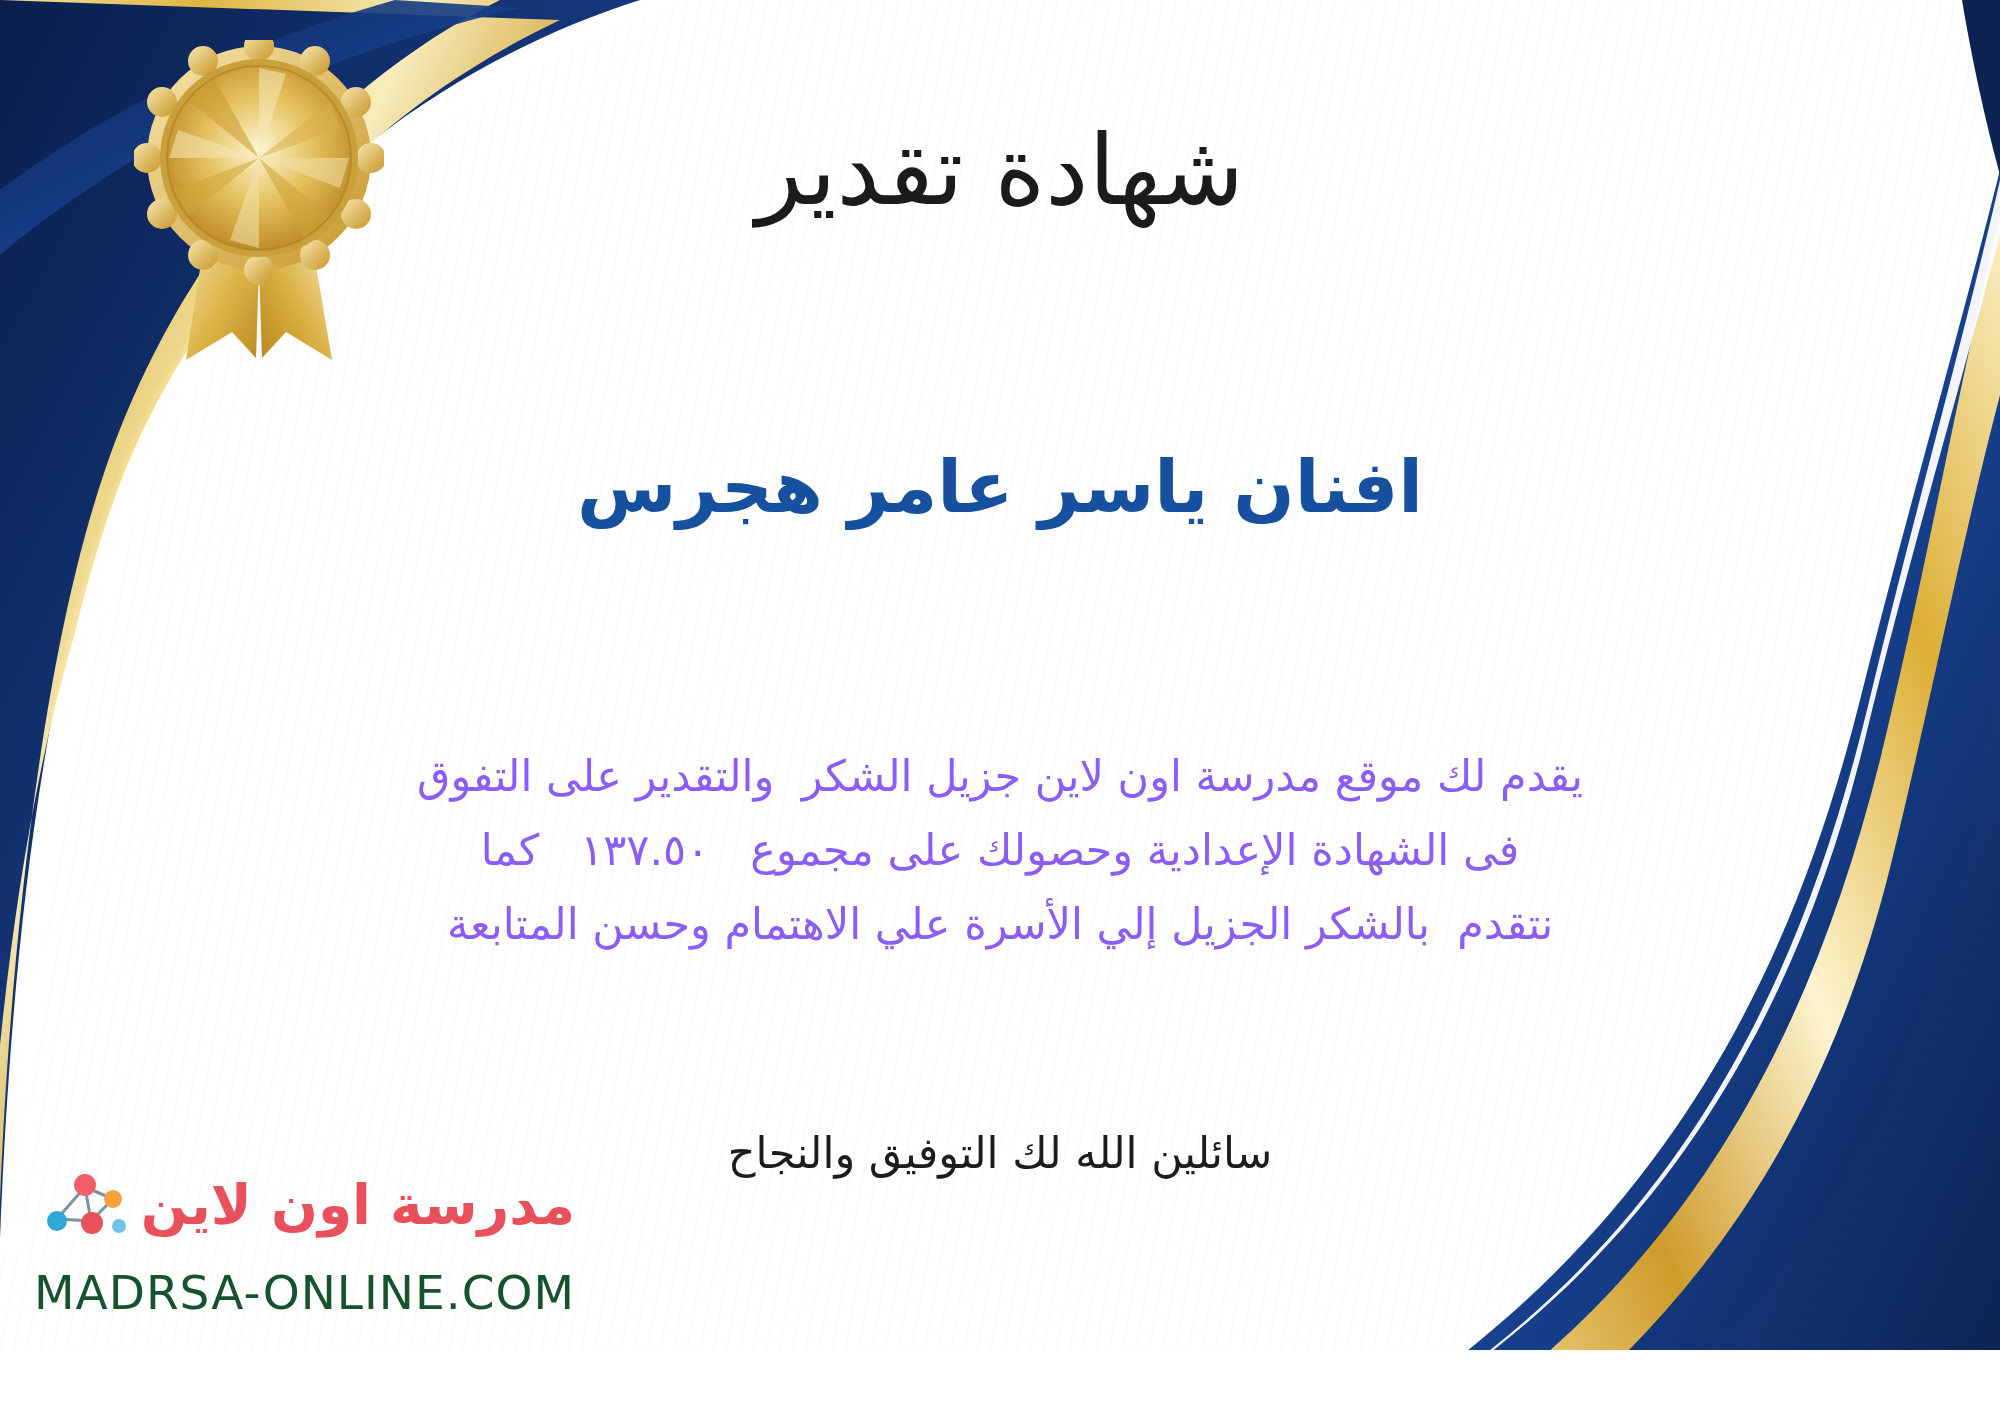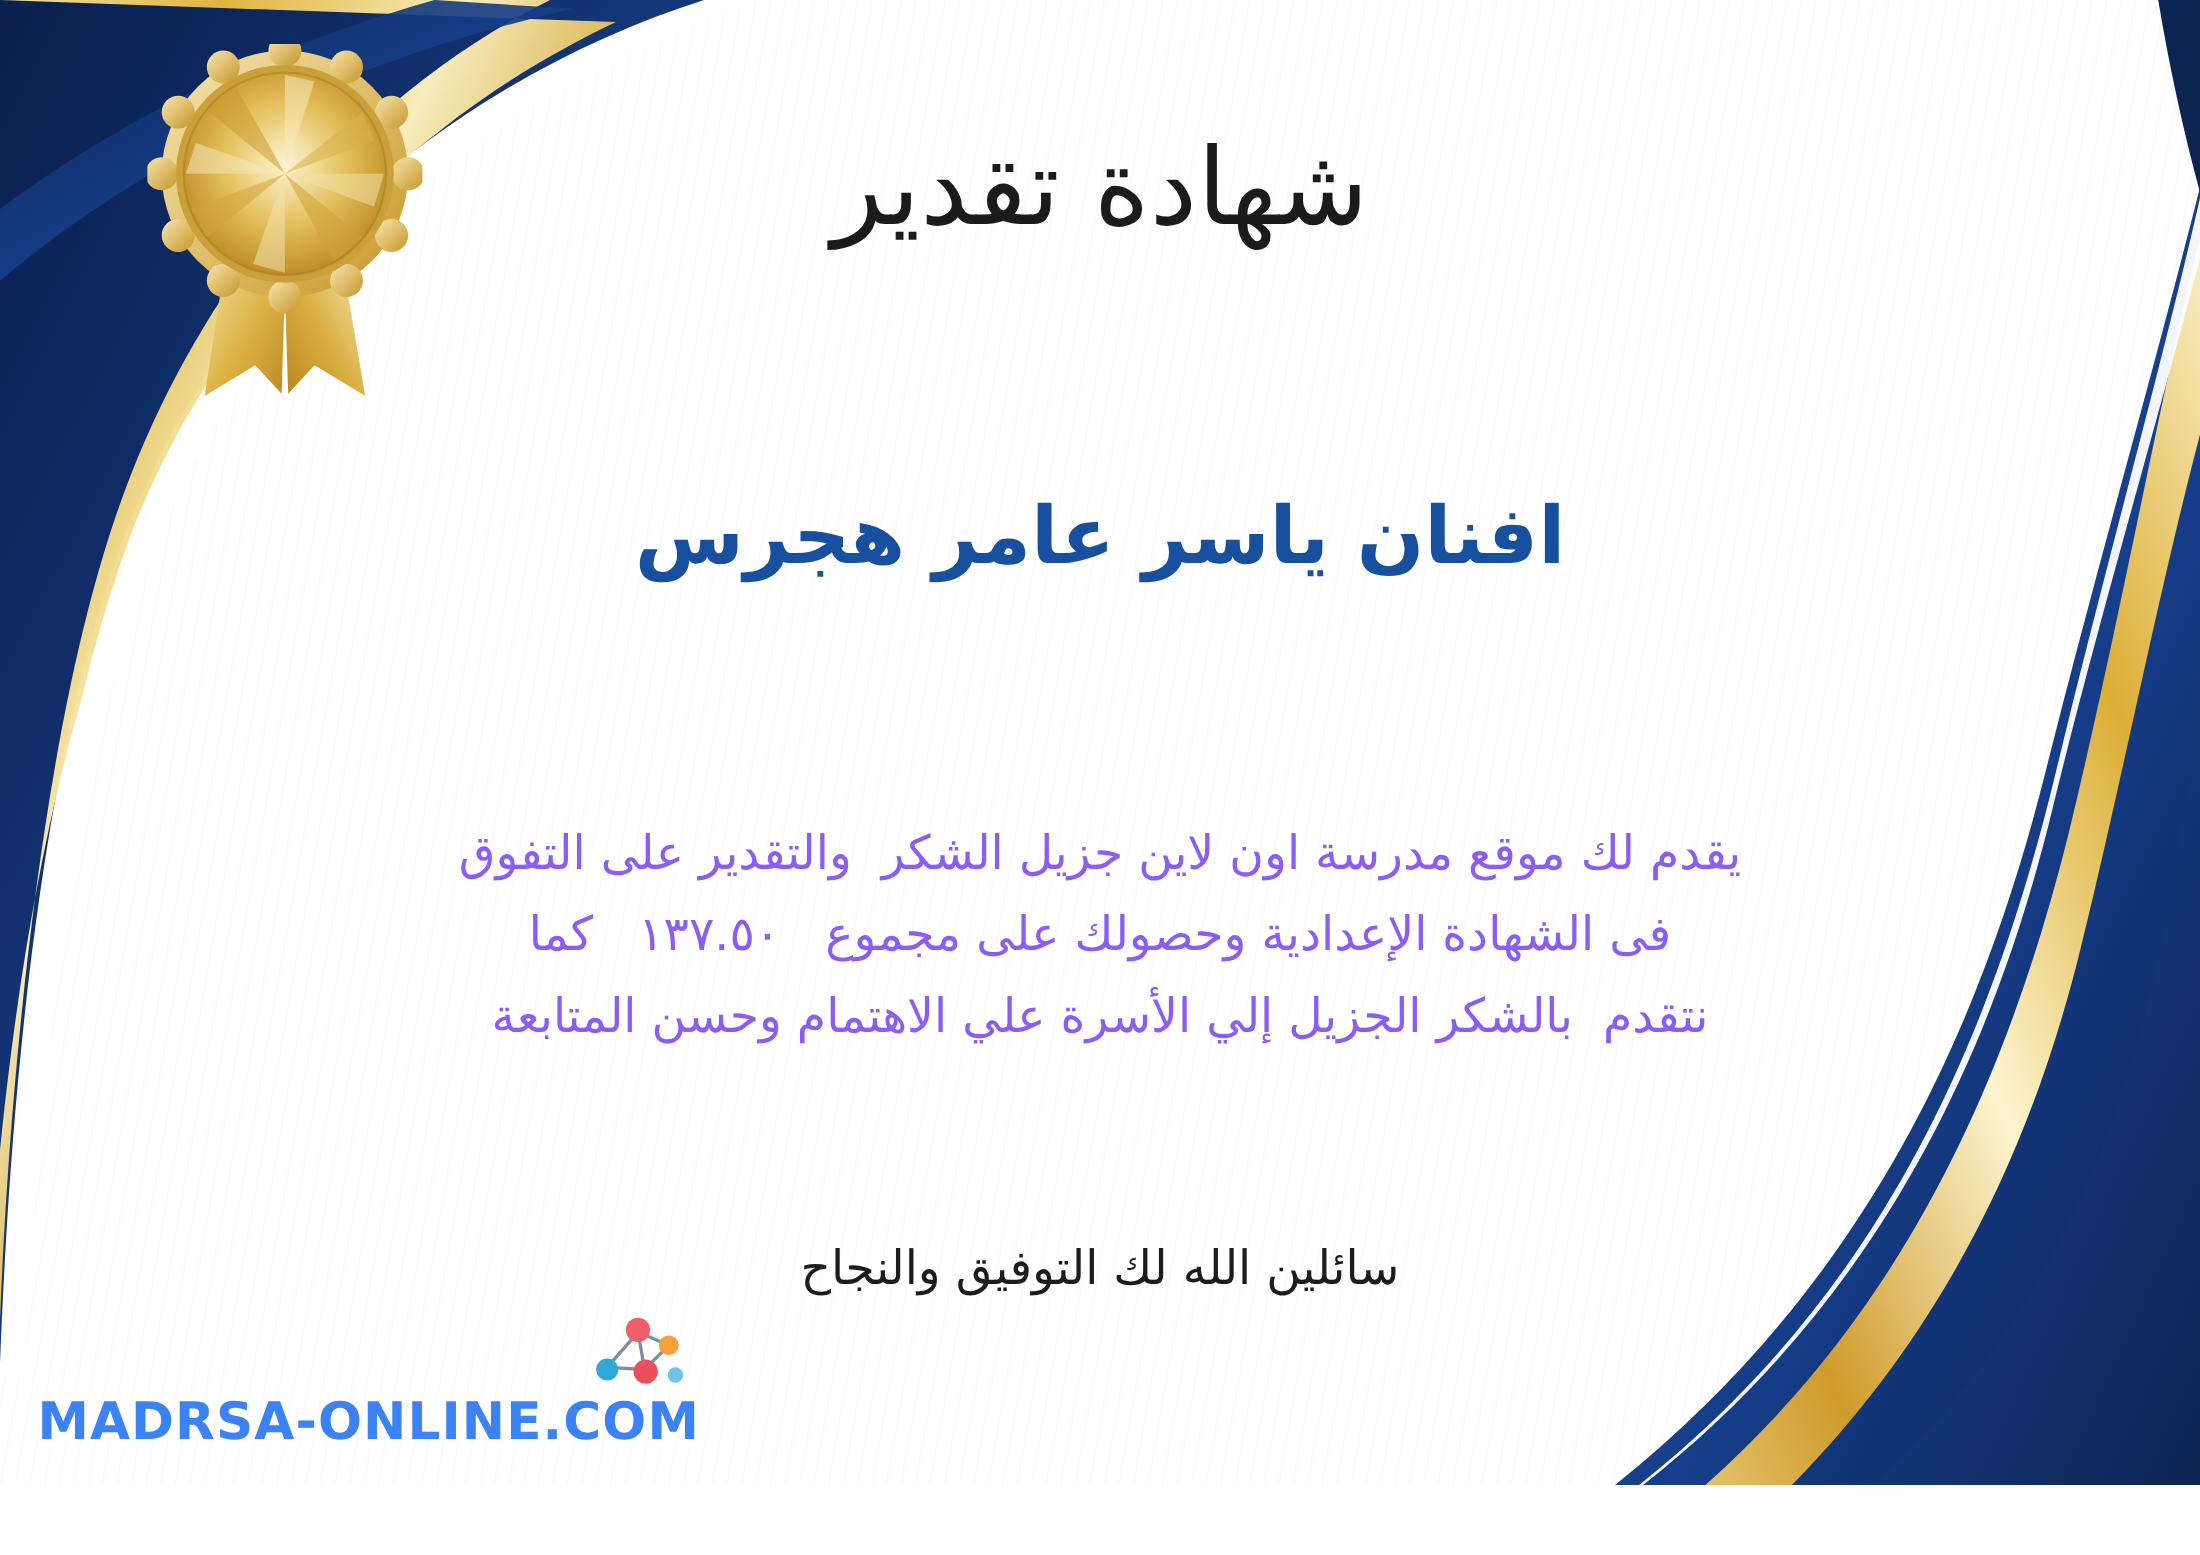--- a/index.html
+++ b/index.html
@@ -137,25 +137,25 @@
     color: #e8505b;
     line-height: 1;
     white-space: nowrap;
   }
   .brand-mark {
     margin-right: 14px;
     margin-left: 0;
   }
   .brand-url {
     font-size: 47px;
-    font-weight: bold;
-    color: #3b82f6;
+    font-weight: normal;
+    color: #14532d;
     letter-spacing: 1px;
     direction: ltr;
-    margin-top: 0;
+    margin-top: 24px;
   }
 </style>
 </head>
 <body>
 
 <div class="certificate">
 
   <div class="bg-sheen"></div>
   <div class="bg-texture"></div>
 
@@ -293,20 +293,21 @@
       <span class="body-line">يقدم لك موقع مدرسة اون لاين جزيل الشكر  والتقدير على التفوق</span>
       <span class="body-line">فى الشهادة الإعدادية وحصولك على مجموع   ١٣٧.٥٠   كما</span>
       <span class="body-line">نتقدم  بالشكر الجزيل إلي الأسرة علي الاهتمام وحسن المتابعة</span>
     </div>
 
     <div class="closing">سائلين الله لك التوفيق  والنجاح</div>
   </div>
 
   <div class="brand">
     <div class="brand-row">
+      <span class="brand-arabic">مدرسة اون لاين</span>
       <svg class="brand-mark" width="92" height="72" viewBox="0 0 92 72">
         <line x1="22" y1="50" x2="50" y2="18" stroke="#7d8fa3" stroke-width="3"></line>
         <line x1="22" y1="50" x2="56" y2="52" stroke="#7d8fa3" stroke-width="3"></line>
         <line x1="50" y1="18" x2="56" y2="52" stroke="#7d8fa3" stroke-width="3"></line>
         <line x1="56" y1="52" x2="78" y2="30" stroke="#7d8fa3" stroke-width="3"></line>
         <line x1="50" y1="18" x2="78" y2="30" stroke="#7d8fa3" stroke-width="3"></line>
         <circle cx="50" cy="16" r="11" fill="#f15f6b"></circle>
         <circle cx="78" cy="30" r="9" fill="#f4a23c"></circle>
         <circle cx="22" cy="52" r="10" fill="#2fa8d8"></circle>
         <circle cx="57" cy="54" r="11" fill="#e8505b"></circle>

